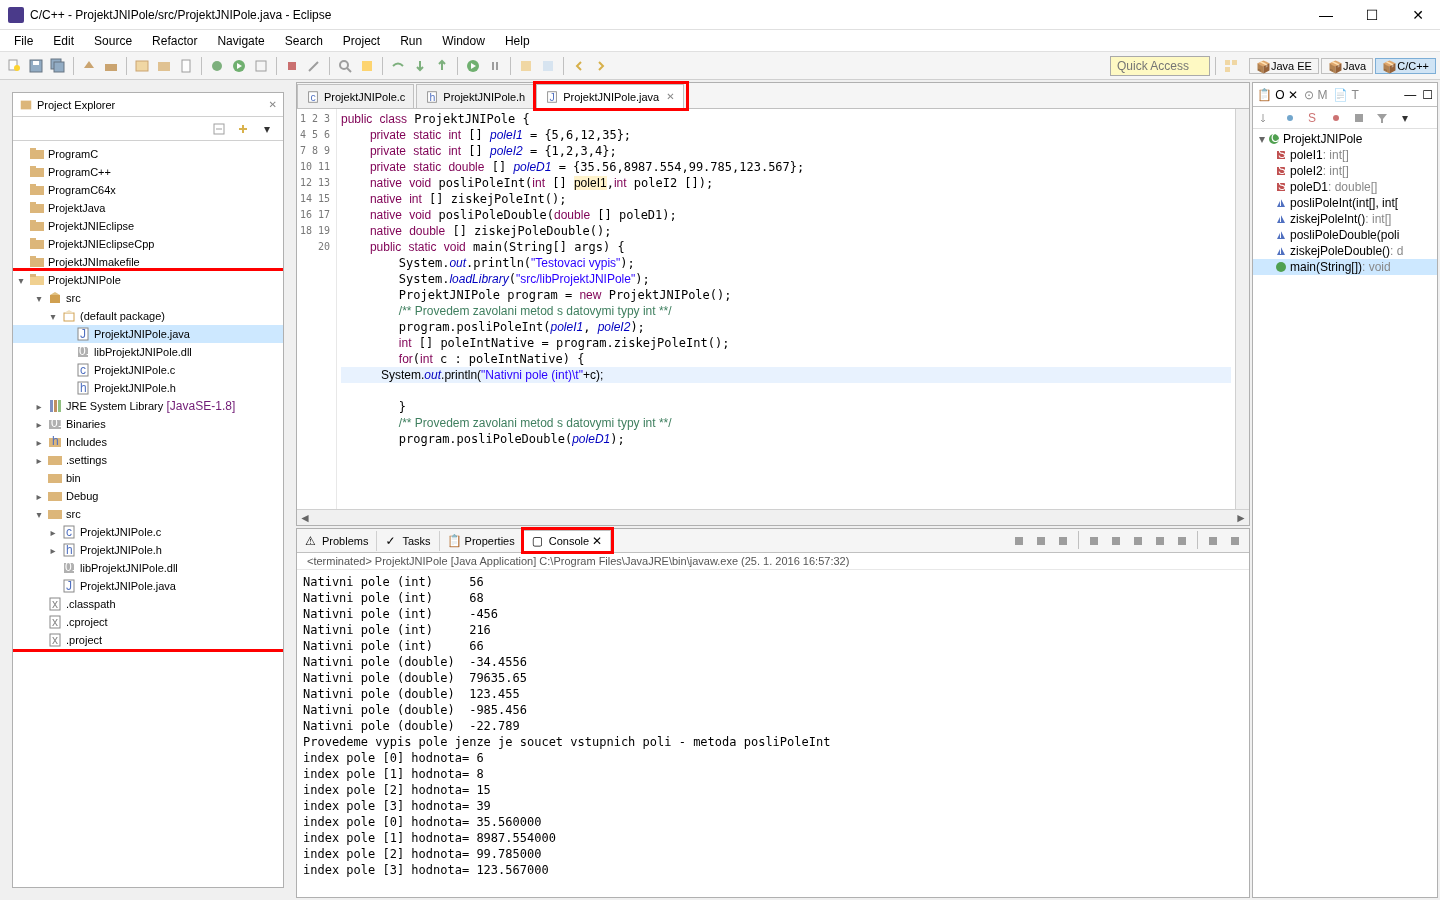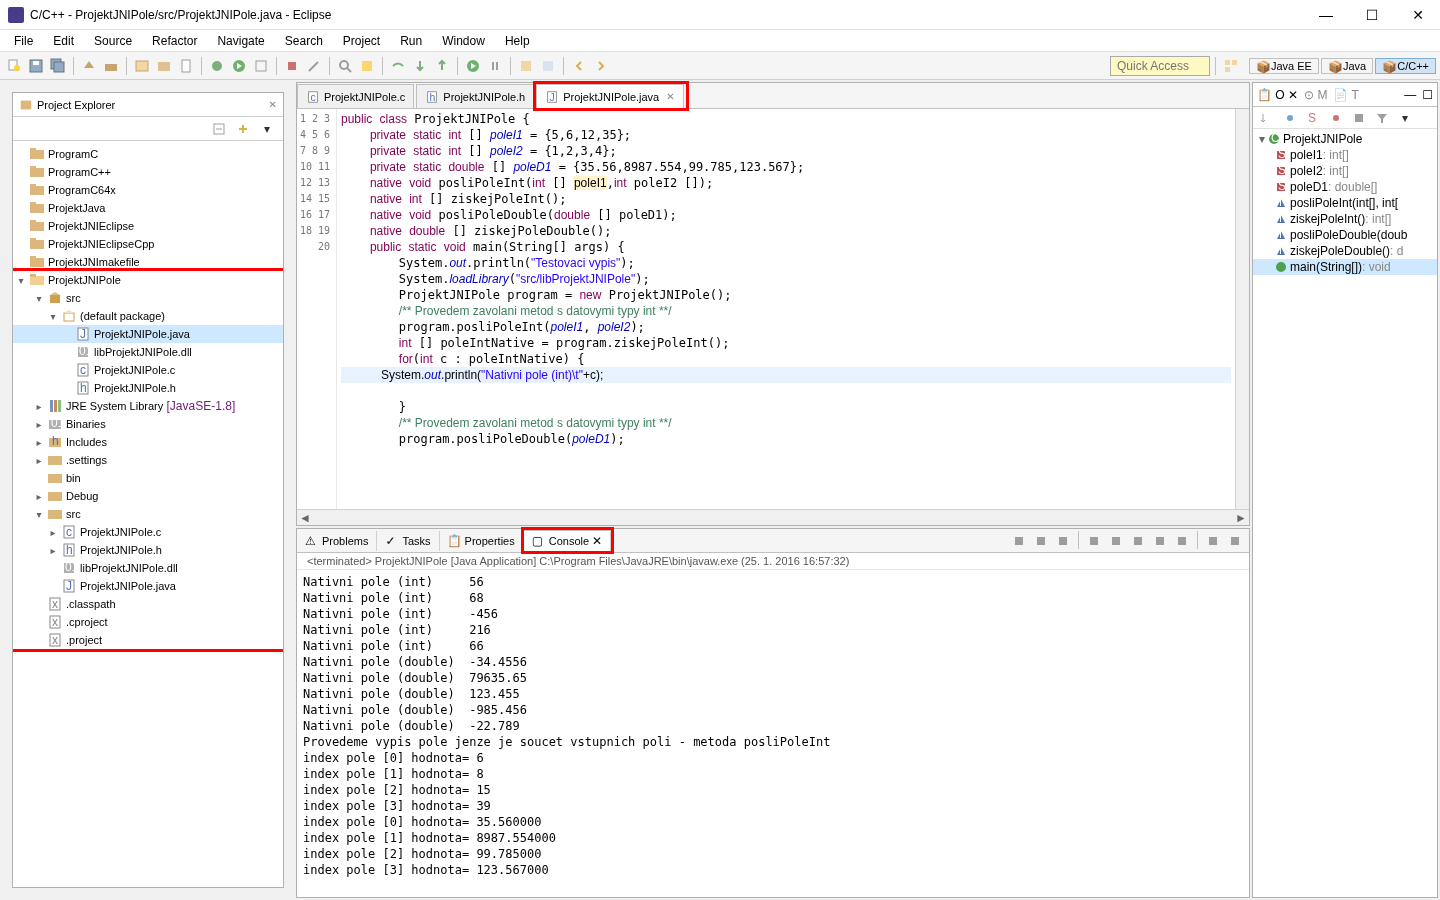--- a/index.html
+++ b/index.html
@@ -836,21 +836,21 @@
             <span class="ot">ziskejPoleInt()</span>
             <span class="otyp"> : int[]</span>
           </div>
           <div class="on l1">
             <span class="oi">
               <svg viewBox="0 0 12 12">
                 <path d="M2 10 L6 2 L10 10 Z" fill="#5070c0"></path>
                 <text x="4" y="9" font-size="6" fill="#fff">N</text>
               </svg>
             </span>
-            <span class="ot">posliPoleDouble(doub</span>
+            <span class="ot">posliPoleDouble(poli</span>
             <span class="otyp"></span>
           </div>
           <div class="on l1">
             <span class="oi">
               <svg viewBox="0 0 12 12">
                 <path d="M2 10 L6 2 L10 10 Z" fill="#5070c0"></path>
                 <text x="4" y="9" font-size="6" fill="#fff">N</text>
               </svg>
             </span>
             <span class="ot">ziskejPoleDouble()</span>

